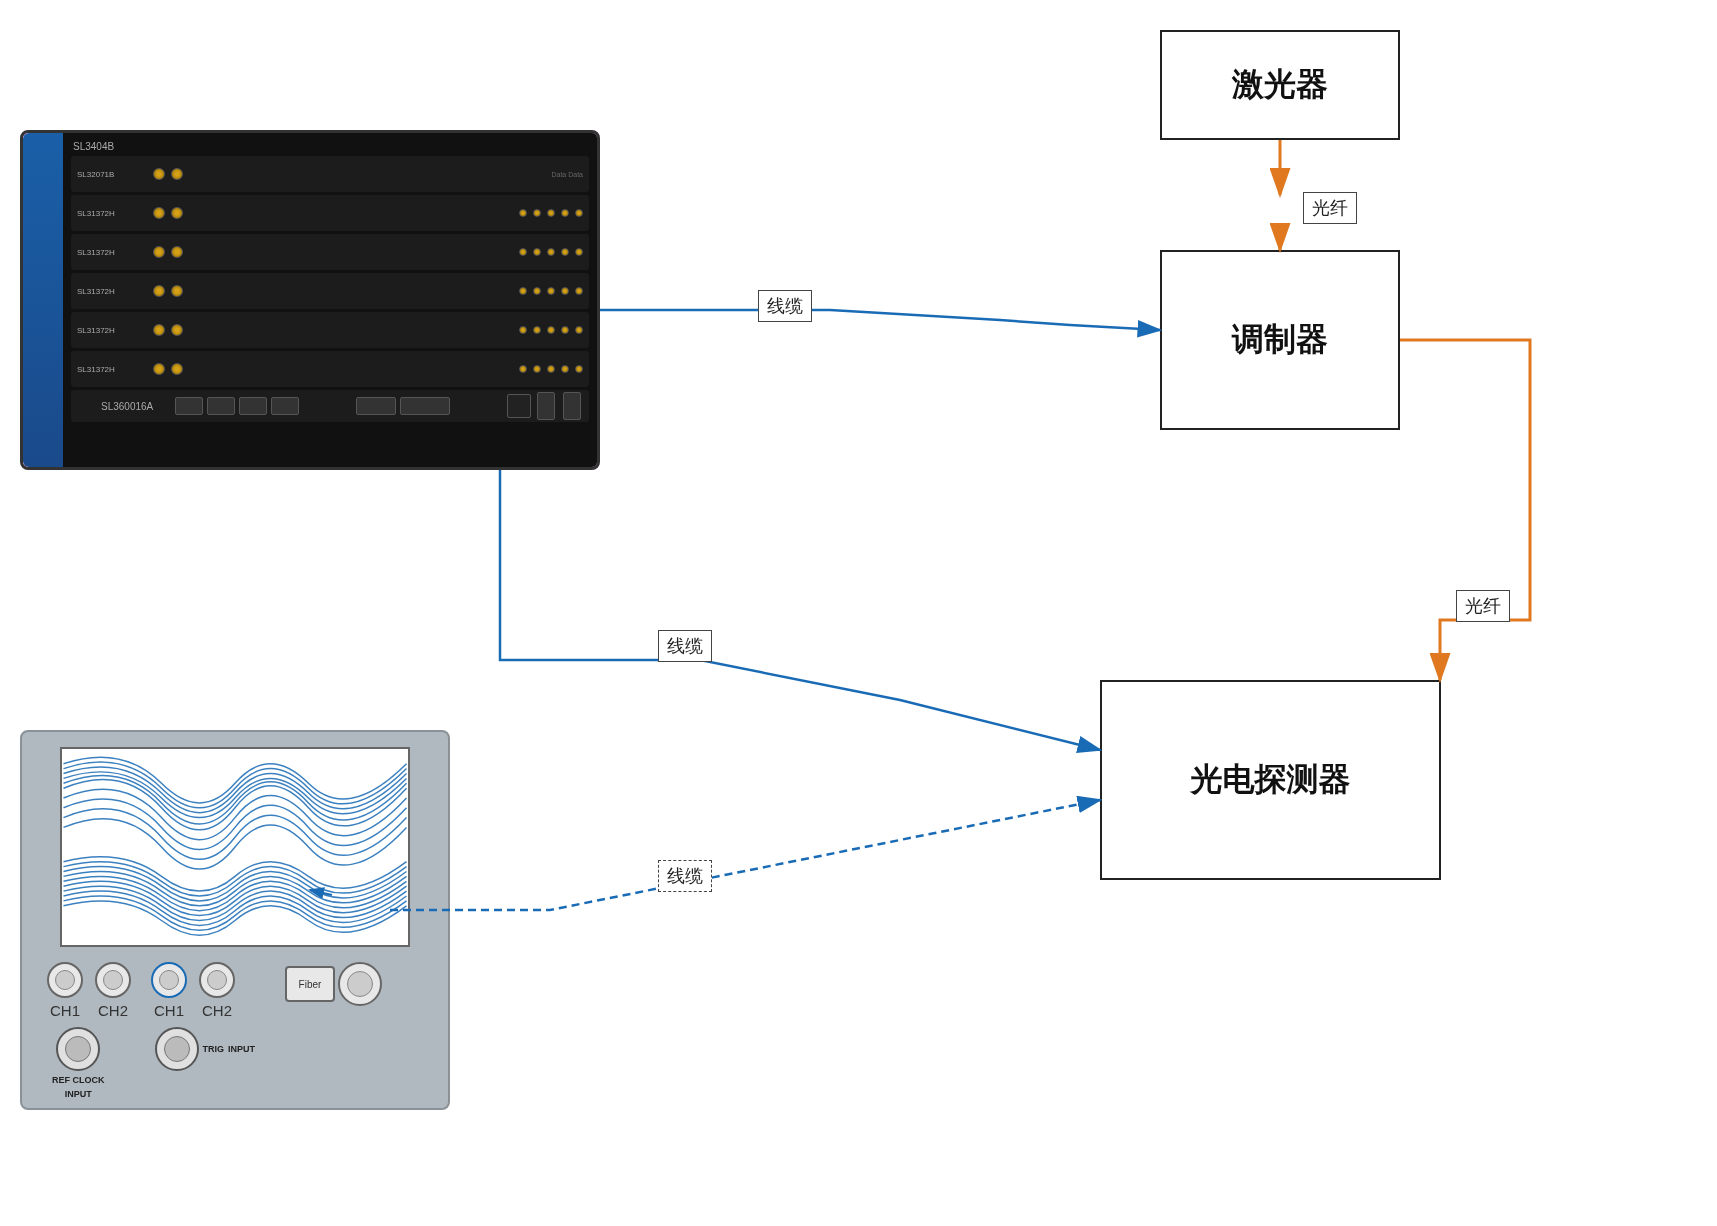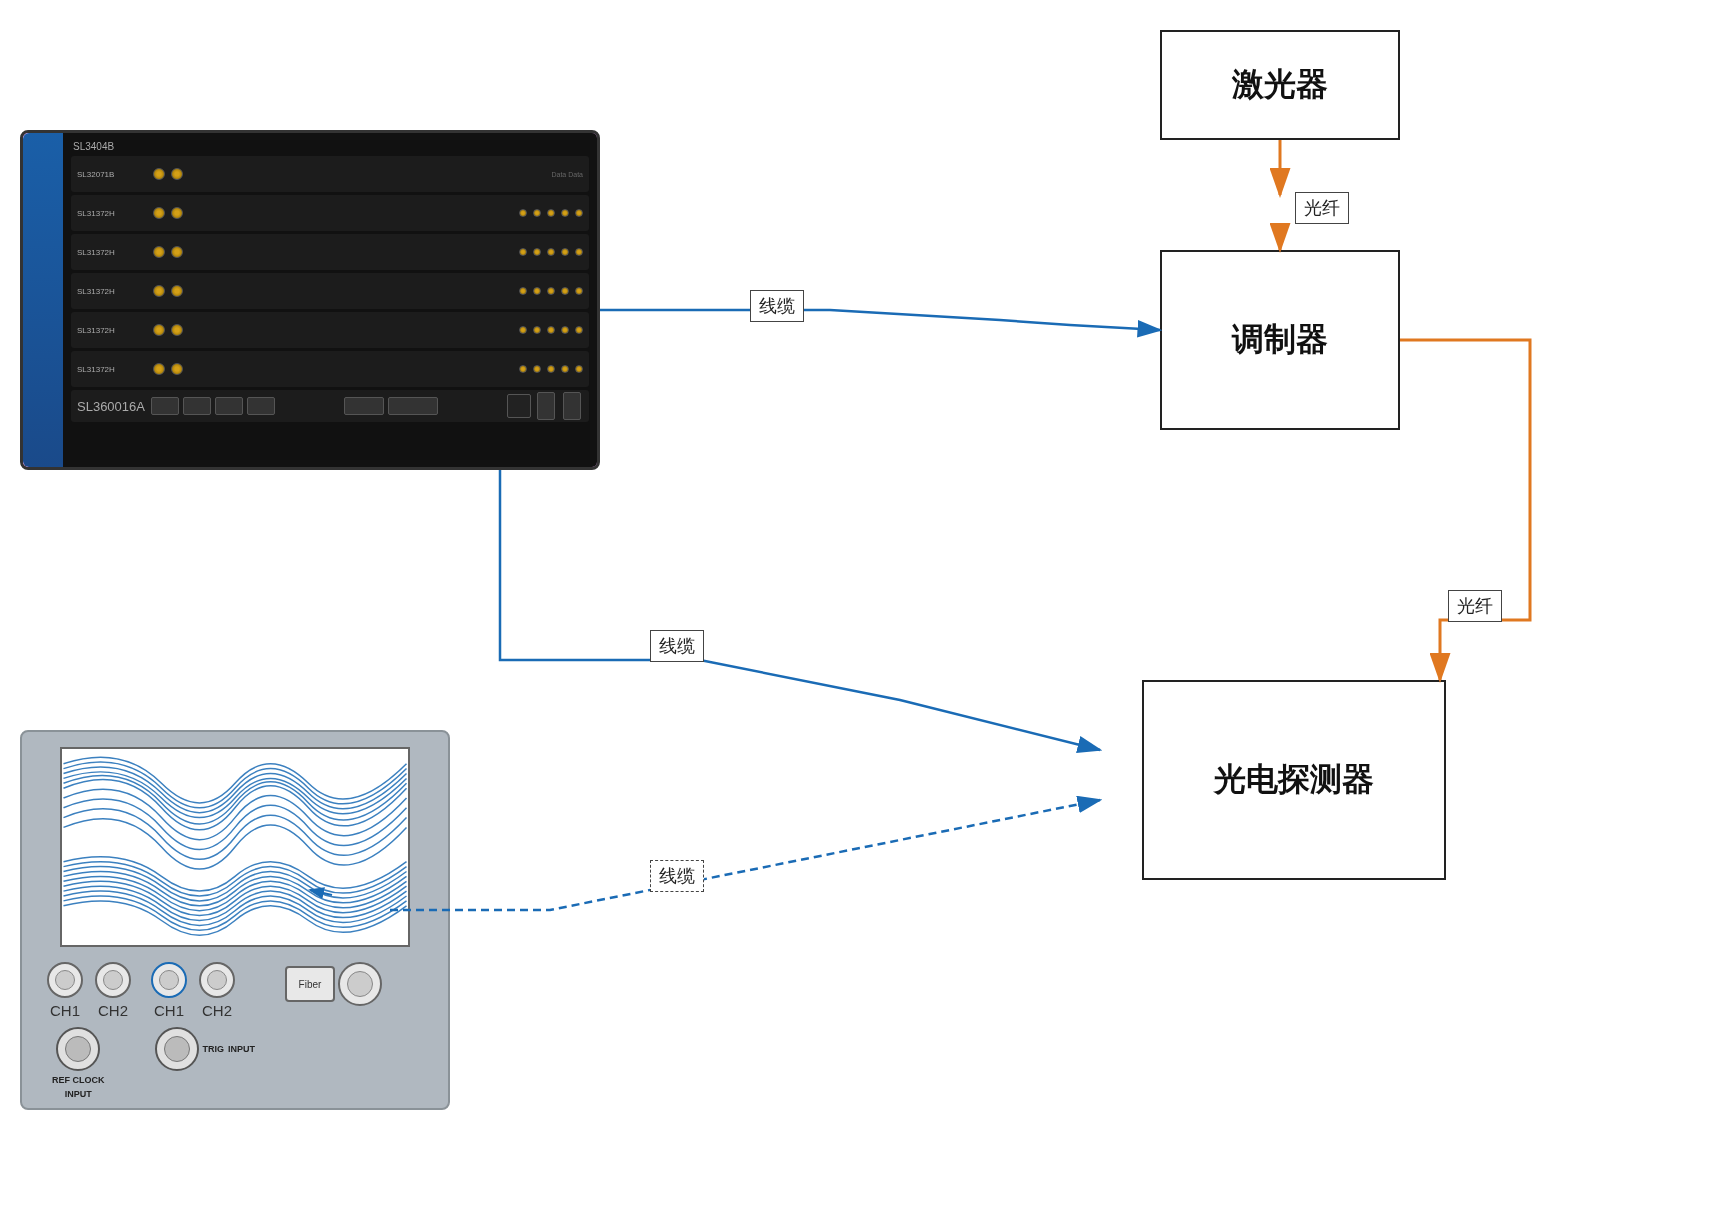--- a/index.html
+++ b/index.html
@@ -258,20 +258,21 @@
 
     
     .line-label {
       position: absolute;
       background: white;
       border: 1px solid #444;
       padding: 3px 8px;
       font-size: 18px;
       color: #222;
       white-space: nowrap;
+      margin-left: 8px;
     }
 
   </style>
 </head>
 <body>
 
 <div class="main-container">
 
   <div class="rack-device">
     <div class="rack-img">
@@ -335,21 +336,21 @@
           <div class="rack-connector"></div>
           <div class="rack-connector"></div>
           <div class="rack-gap"></div>
           <div class="rack-connector-small"></div>
           <div class="rack-connector-small"></div>
           <div class="rack-connector-small"></div>
           <div class="rack-connector-small"></div>
           <div class="rack-connector-small"></div>
         </div>
         <div class="rack-bottom-row">
-          <span style="color:#aaa;font-size:13px;width:70px;">SL360016A</span>
+          <span style="color:#aaa;font-size:10px;width:70px;margin-left:24px;">SL360016A</span>
           <div class="rack-port-rect"></div>
           <div class="rack-port-rect"></div>
           <div class="rack-port-rect"></div>
           <div class="rack-port-rect"></div>
           <div class="rack-gap"></div>
           <div class="rack-port-rect" style="width:40px;"></div>
           <div class="rack-port-rect" style="width:50px;"></div>
           <div class="rack-gap"></div>
           <div style="width:24px;height:24px;background:#222;border:1px solid #555;border-radius:2px;"></div>
           <div style="width:18px;height:28px;background:#333;border:1px solid #555;border-radius:2px;margin:0 2px;"></div>
@@ -456,21 +457,21 @@
   </div>
 
   <div class="box-component" style="left:1160px; top:30px; width:240px; height:110px;">
     <span class="box-text">激光器</span>
   </div>
 
   <div class="box-component" style="left:1160px; top:250px; width:240px; height:180px;">
     <span class="box-text">调制器</span>
   </div>
 
-  <div class="box-component" style="left:1142px; top:680px; width:304px; height:200px;">
+  <div class="box-component" style="left:1100px; top:680px; width:341px; height:200px;">
     <span class="box-text">光电探测器</span>
   </div>
 
   <svg class="svg-overlay" xmlns="http://www.w3.org/2000/svg">
     <defs>
 
       <marker id="arrowOrange" markerWidth="10" markerHeight="7" refX="9" refY="3.5" orient="auto">
         <polygon points="0 0, 10 3.5, 0 7" fill="#e07820"></polygon>
       </marker>
 

